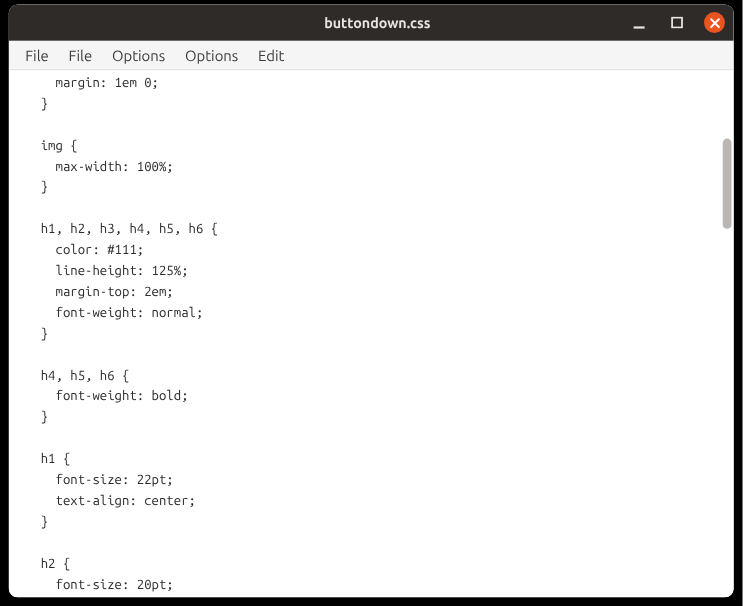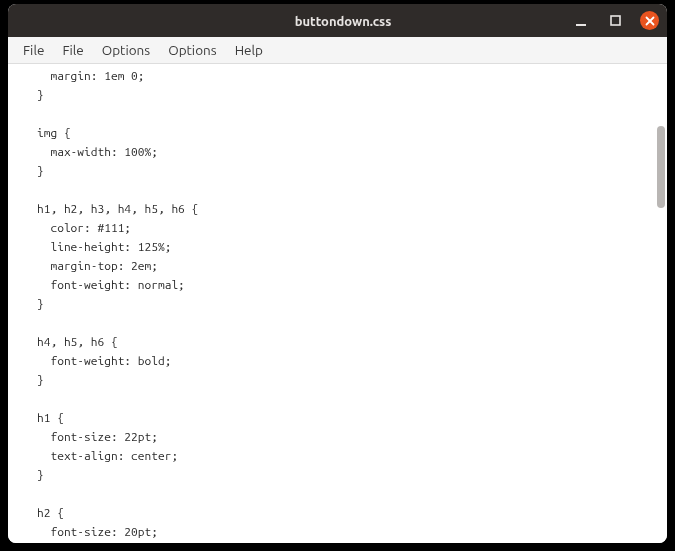--- a/index.html
+++ b/index.html
@@ -136,21 +136,21 @@
         </svg>
       </div>
     </div>
   </div>
 
   <div class="menubar">
     <div class="menu-item">File</div>
     <div class="menu-item">File</div>
     <div class="menu-item">Options</div>
     <div class="menu-item">Options</div>
-    <div class="menu-item">Help</div>
+    <div class="menu-item">Edit</div>
   </div>
 
   <div class="editor-wrap">
     <div class="editor">  margin: 1em 0;
 }
 
 img {
   max-width: 100%;
 }
 

